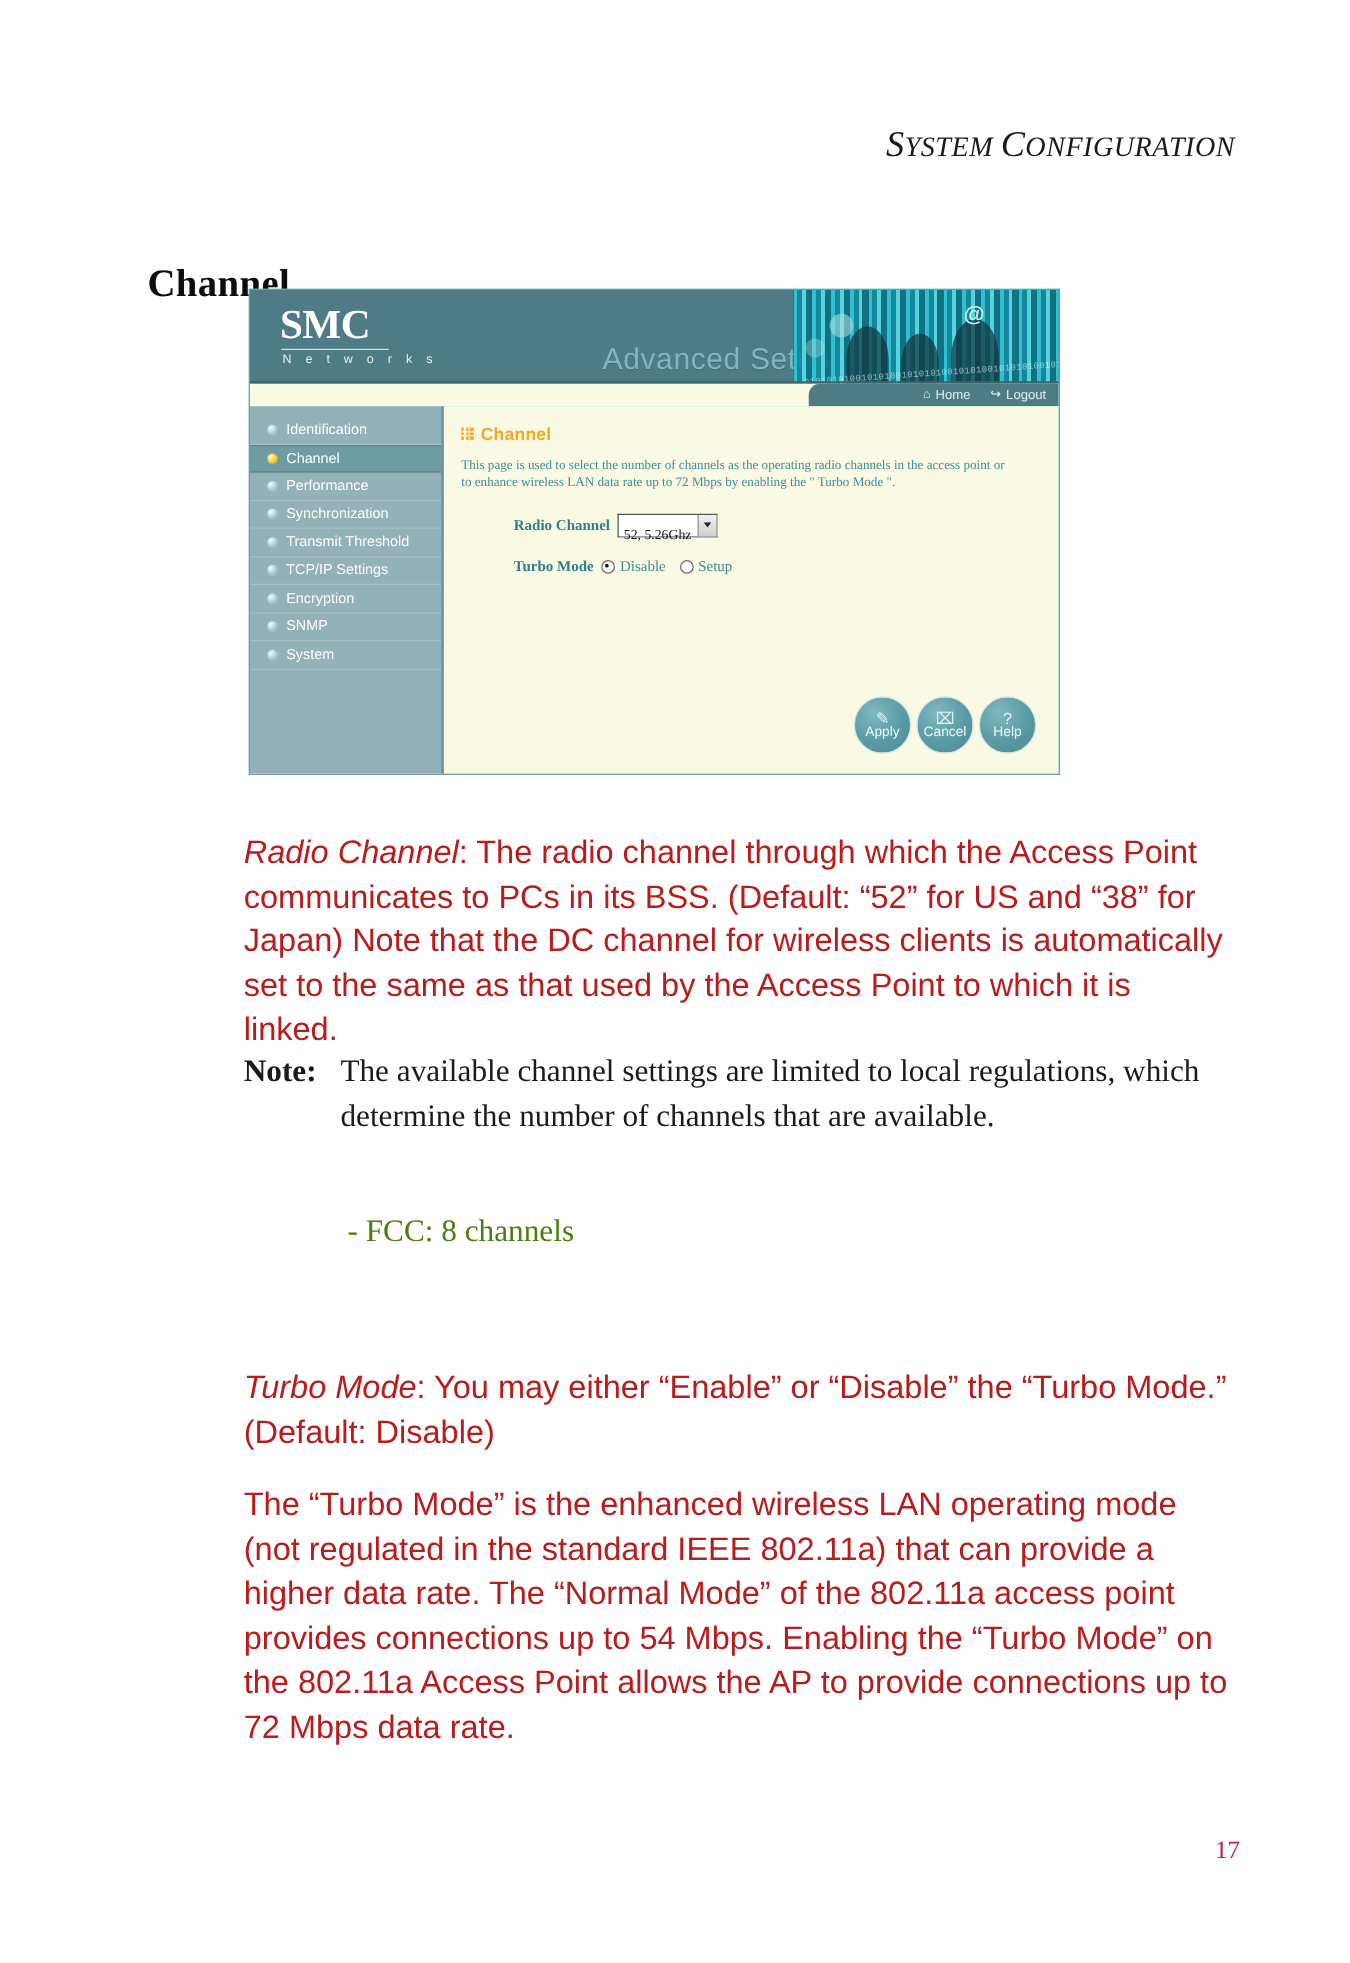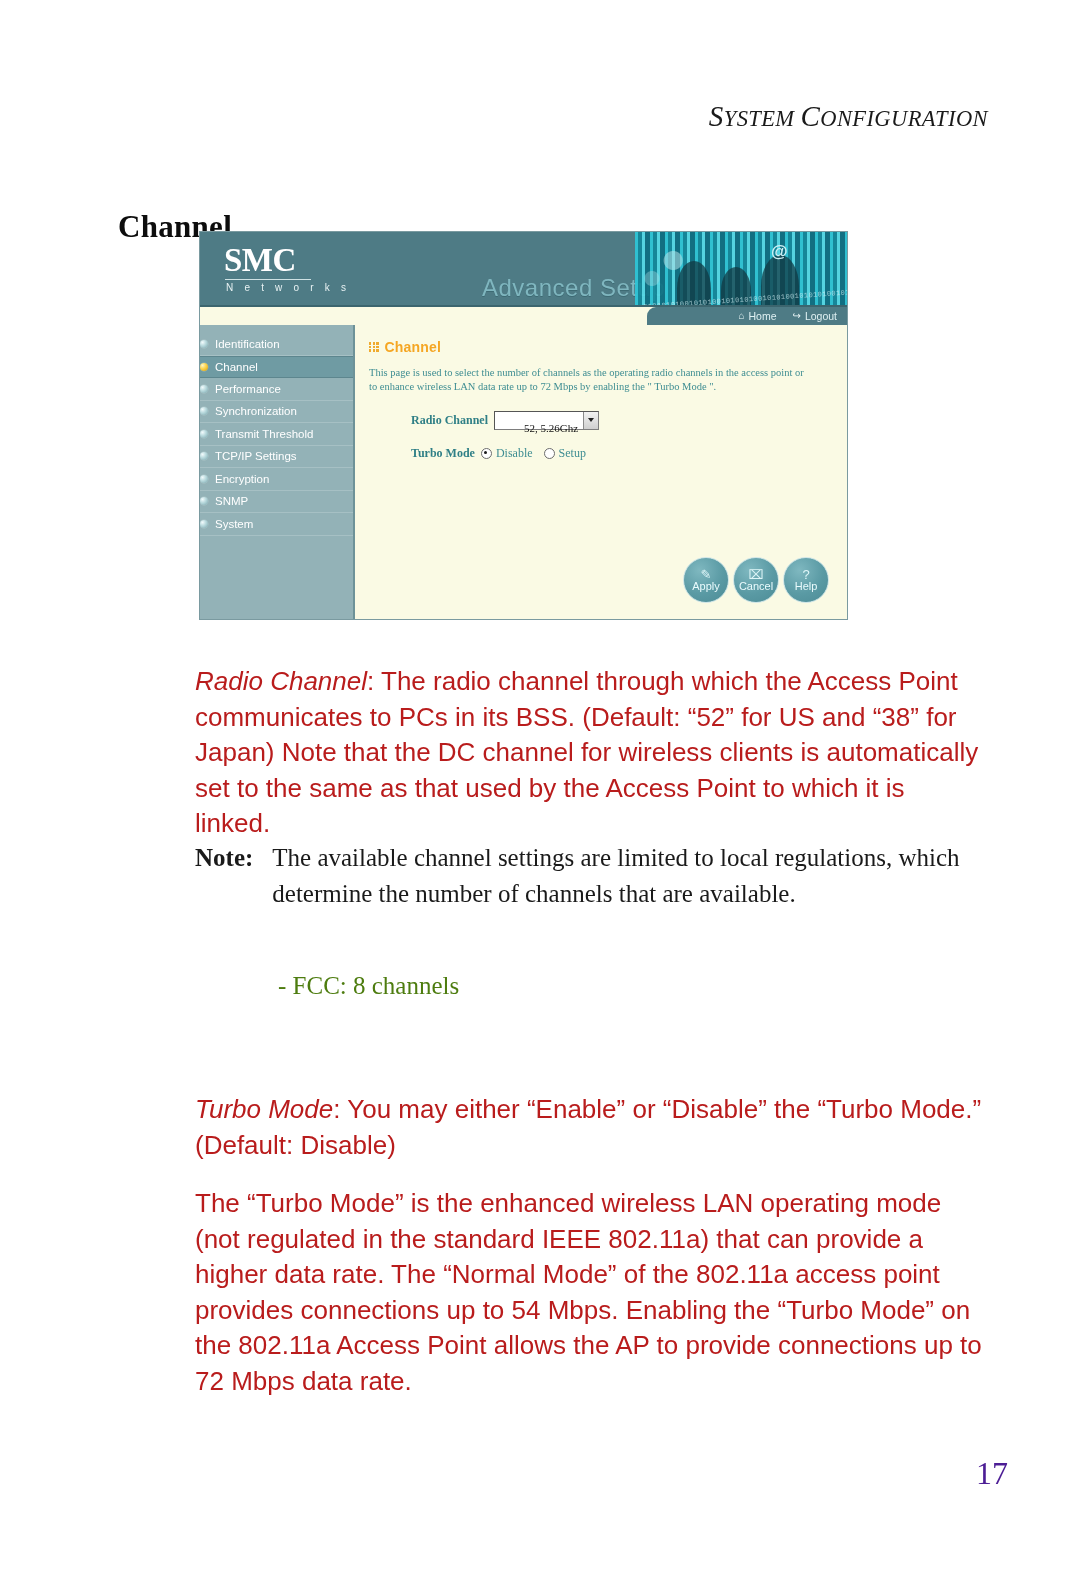--- a/index.html
+++ b/index.html
@@ -195,20 +195,21 @@
     border-right: 2px solid #6d9298;
     padding-top: 8px;
     box-sizing: border-box;
   }
   .side-item {
     position: relative;
     display: flex;
     align-items: center;
     gap: 7px;
     height: 22.5px;
+    padding-left: 14px;
     box-sizing: border-box;
     font-family: "Liberation Sans", sans-serif;
     font-size: 11.5px;
     color: #ffffff;
     border-bottom: 1px solid rgba(255,255,255,0.18);
   }
   .side-item.selected {
     background: #6f9ba3;
     border-top: 1px solid #5d868e;
     border-bottom: 1px solid #5d868e;
@@ -287,21 +288,20 @@
     height: 17px;
   }
   .select-value {
     display: flex;
     align-items: center;
     padding: 16px 5px 0 4px;
     font-family: "Liberation Serif", serif;
     font-size: 11px;
     color: #111;
     white-space: nowrap;
-    margin-left: 25px;
   }
   .select-arrow {
     width: 14px;
     border-left: 1px solid #8a8a8a;
     background: linear-gradient(#f2f2f2, #cfcfcf);
     display: flex;
     align-items: center;
     justify-content: center;
   }
   .select-arrow::after {
@@ -405,25 +405,25 @@
     font-family: "Liberation Serif", serif;
     font-size: 25px;
     line-height: 35.5px;
     color: #4d7c0f;
   }
   .p2 { top: 1066px; }
   .p3 { top: 1160px; }
 
   .page-number {
     position: absolute;
-    right: 72px;
+    right: 88px;
     bottom: 78px;
     font-family: "Liberation Serif", serif;
-    font-size: 32px;
-    color: #4c1d95;
+    font-size: 20px;
+    color: #be185d;
   }
 </style>
 </head>
 <body>
 
 <div class="running-head">
   <span class="sc-first">S</span><span class="sc-rest">YSTEM </span><span class="sc-first">C</span><span class="sc-rest">ONFIGURATION</span>
 </div>
 
 <h1 class="section-title">Channel</h1>

